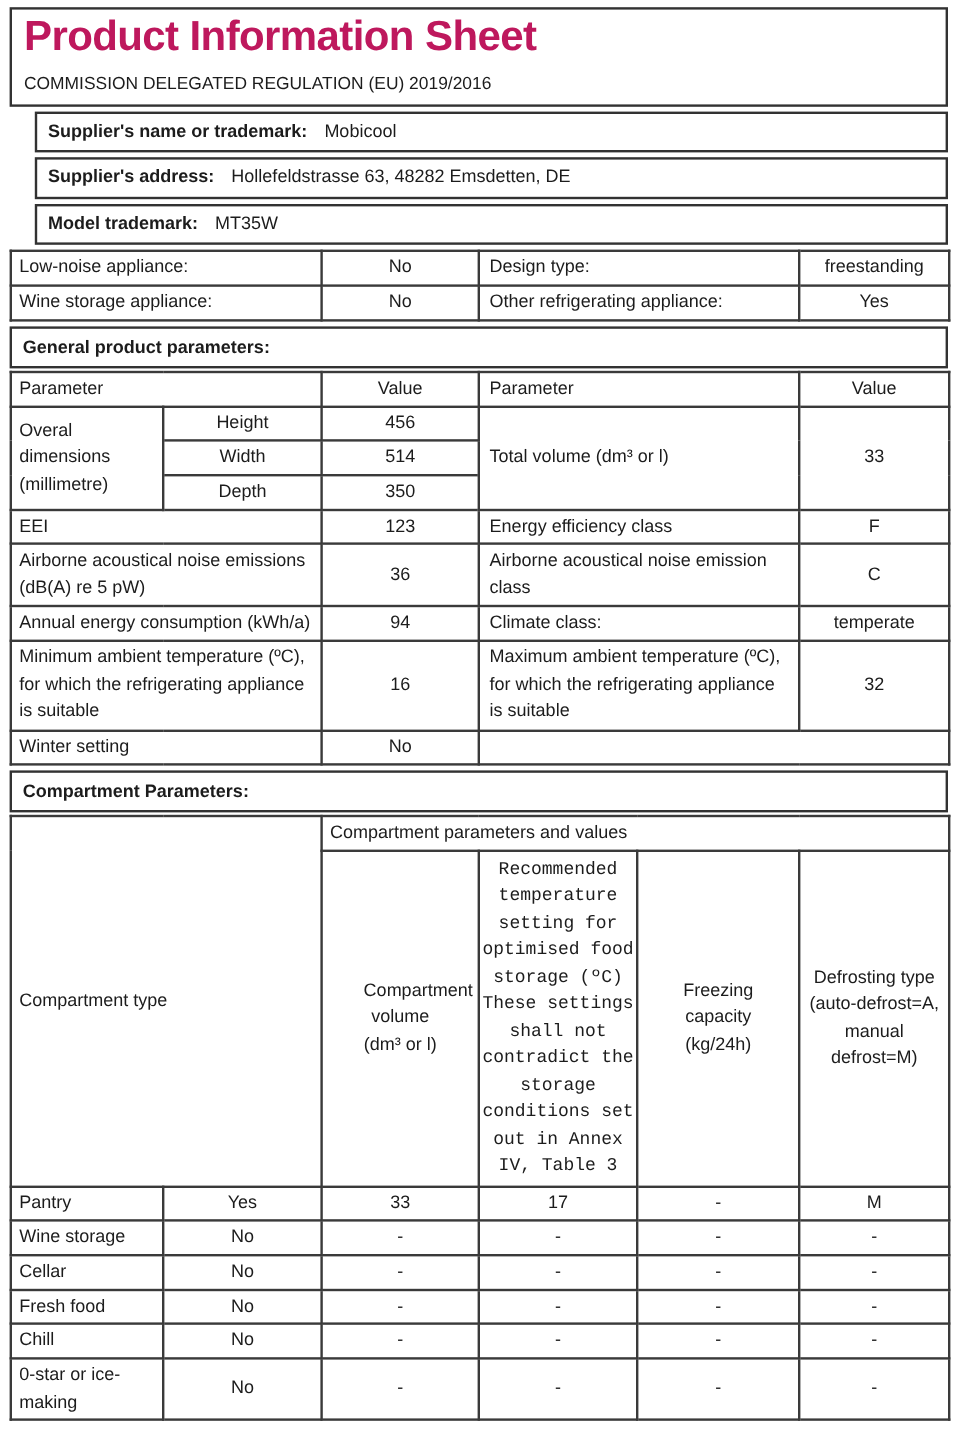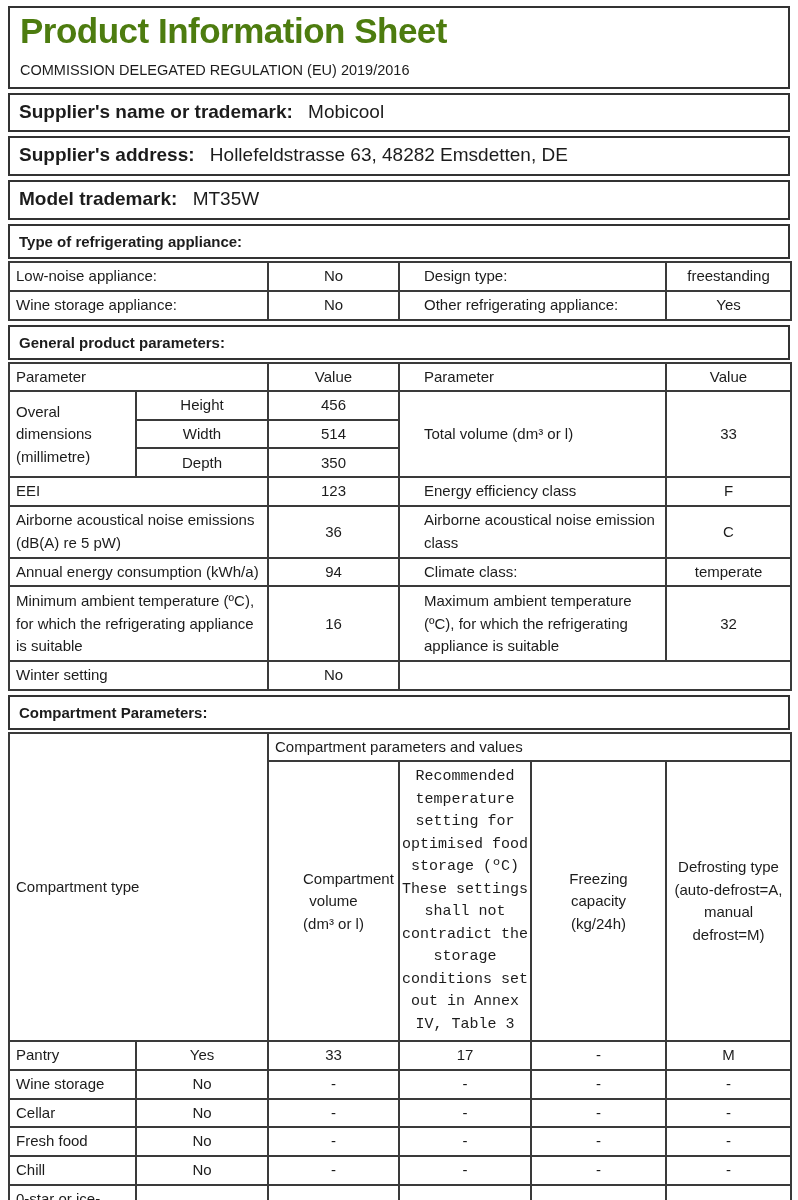--- a/index.html
+++ b/index.html
@@ -11,41 +11,41 @@
     font-family: "Liberation Sans", sans-serif;
     overflow: hidden;
   }
   .page { width: 798px; height: 1200px; padding: 6px 8px 0 8px; background: #fff; }
 
   .box { border: 2px solid #323232; margin-bottom: 4px; background: #fff; }
 
   .header-box { padding: 2px 10px 9px 10px; }
   .page-title {
     font-size: 35px; font-weight: bold; letter-spacing: -0.5px;
-    color: #4d7c0f; line-height: 1.22;
+    color: #be185d; line-height: 1.22;
   }
   .regulation { font-size: 14.5px; margin-top: 9px; color: #1c1c1c; }
 
-  .kv { padding: 5px 9px 6px 9px; font-size: 19px; line-height: 1.3; }
+  .kv { padding: 5px 9px 6px 9px; font-size: 15px; line-height: 1.3; margin-left: 21px; }
   .kv .lbl { font-weight: bold; }
   .kv .val { margin-left: 10px; }
 
   .heading-box { padding: 7px 9px; font-size: 15px; font-weight: bold; margin-bottom: 2px; }
 
   table { border-collapse: collapse; table-layout: fixed; width: 782px; margin-bottom: 4px; }
   td {
     border: 2px solid #3a3a3a;
     font-size: 15px; line-height: 1.5;
     padding: 2px 6px;
     vertical-align: middle;
     overflow: hidden;
   }
   td.l { text-align: left; }
   td.c { text-align: center; }
-  td.pl { padding-left: 24px; margin-left: 44px; }
+  td.pl { padding-left: 8px; margin-left: 44px; }
 
   .hdr-band { text-align: left; }
   .hdr-vol  { text-align: center; padding: 0 34px; }
   .hdr-temp { text-align: center; padding: 4px 1px; vertical-align: middle; font-family: Liberation Mono, monospace; }
   .hdr-frz  { text-align: center; padding: 0 26px; }
   .hdr-def  { text-align: center; padding: 0 6px; }
 </style>
 </head>
 <body>
 
@@ -64,21 +64,20 @@
   <div class="box kv">
     <span class="lbl">Supplier's address:</span>
     <span class="val">Hollefeldstrasse 63, 48282 Emsdetten, DE</span>
   </div>
 
   <div class="box kv">
     <span class="lbl">Model trademark:</span>
     <span class="val">MT35W</span>
   </div>
 
-  <div class="box heading-box">Type of refrigerating appliance:</div>
 
   <table>
     <colgroup>
         <col style="width:259px">
         <col style="width:131px">
         <col style="width:267px">
         <col style="width:125px">
       </colgroup>
     <tbody>
         <tr style="height:29px">

